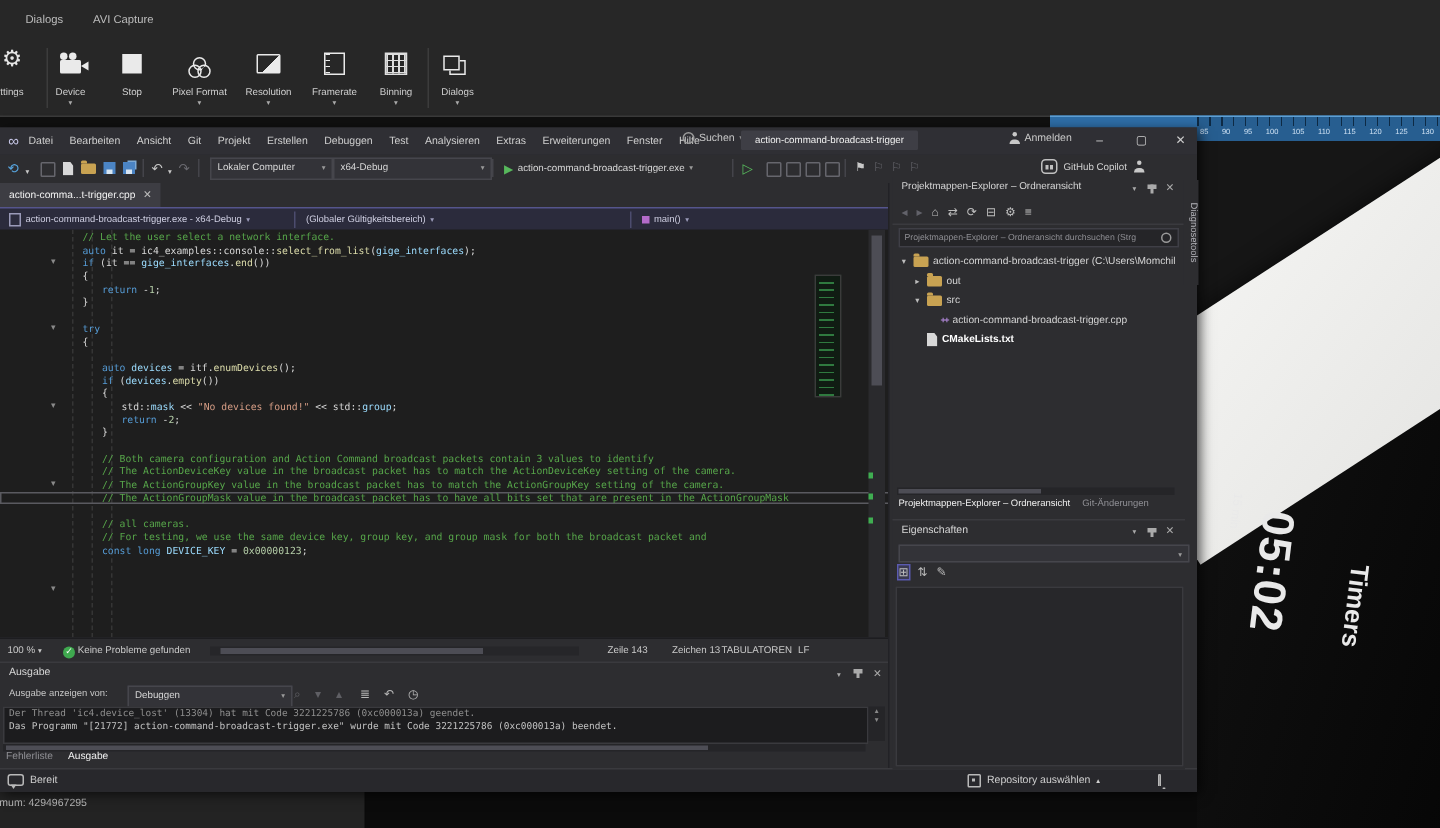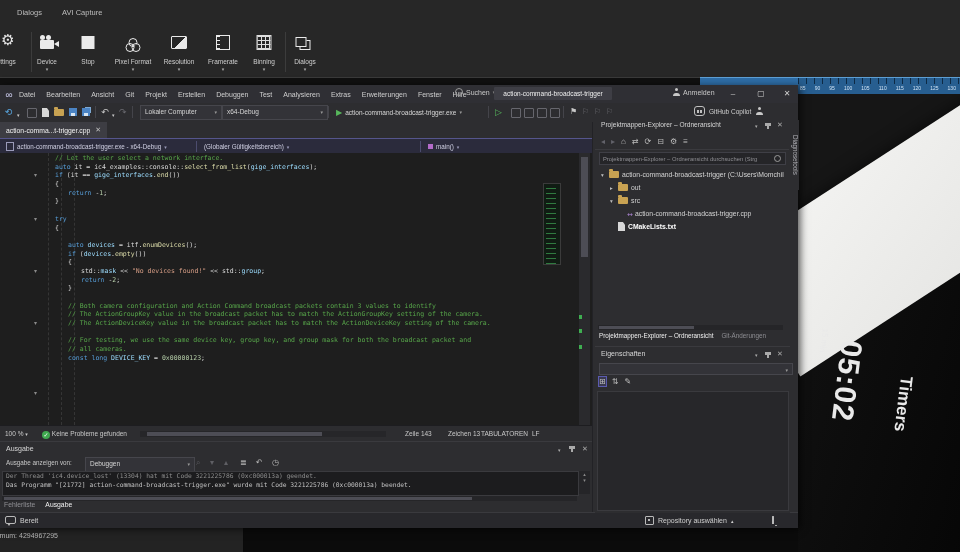--- a/index.html
+++ b/index.html
@@ -366,25 +366,26 @@
           <div class="code-line" style="padding-left: 55px;"><span class="tk-pl">{</span></div>
           <div class="code-line" style="padding-left: 68px;"></div>
           <div class="code-line" style="padding-left: 68px;"><span class="tk-kw">auto</span><span class="tk-pl"> </span><span class="tk-id">devices</span><span class="tk-pl"> = itf.</span><span class="tk-fn">enumDevices</span><span class="tk-pl">();</span></div>
           <div class="code-line" style="padding-left: 68px;"><span class="tk-kw">if</span><span class="tk-pl"> (</span><span class="tk-id">devices</span><span class="tk-pl">.</span><span class="tk-fn">empty</span><span class="tk-pl">())</span></div>
           <div class="code-line" style="padding-left: 68px;"><span class="tk-pl">{</span></div>
           <div class="code-line" style="padding-left: 81px;"><span class="tk-pl">std::</span><span class="tk-id">mask</span><span class="tk-pl"> &lt;&lt; </span><span class="tk-st">"No devices found!"</span><span class="tk-pl"> &lt;&lt; std::</span><span class="tk-id">group</span><span class="tk-pl">;</span></div>
           <div class="code-line" style="padding-left: 81px;"><span class="tk-kw">return</span><span class="tk-pl"> -</span><span class="tk-nm">2</span><span class="tk-pl">;</span></div>
           <div class="code-line" style="padding-left: 68px;"><span class="tk-pl">}</span></div>
           <div class="code-line" style="padding-left: 68px;"></div>
           <div class="code-line" style="padding-left: 68px;"><span class="tk-cm">// Both camera configuration and Action Command broadcast packets contain 3 values to identify</span></div>
+          <div class="code-line" style="padding-left: 68px;"><span class="tk-cm">// The ActionDeviceKey value in the broadcast packet has to match the ActionDeviceKey setting of the camera.</span></div>
           <div class="code-line" style="padding-left: 68px;"><span class="tk-cm">// The ActionGroupKey value in the broadcast packet has to match the ActionGroupKey setting of the camera.</span></div>
-          <div class="code-line" style="padding-left: 68px;"><span class="tk-cm">// The ActionDeviceKey value in the broadcast packet has to match the ActionDeviceKey setting of the camera.</span></div>
+          <div class="code-line cur" style="padding-left: 68px;"><span class="tk-cm">// The ActionGroupMask value in the broadcast packet has to have all bits set that are present in the ActionGroupMask</span></div>
           <div class="code-line" style="padding-left: 68px;"></div>
+          <div class="code-line" style="padding-left: 68px;"><span class="tk-cm">// all cameras.</span></div>
           <div class="code-line" style="padding-left: 68px;"><span class="tk-cm">// For testing, we use the same device key, group key, and group mask for both the broadcast packet and</span></div>
-          <div class="code-line" style="padding-left: 68px;"><span class="tk-cm">// all cameras.</span></div>
           <div class="code-line" style="padding-left: 68px;"><span class="tk-kw">const long</span><span class="tk-pl"> </span><span class="tk-id">DEVICE_KEY</span><span class="tk-pl"> = </span><span class="tk-nm">0x00000123</span><span class="tk-pl">;</span></div>
         </div>
       <div id="gutter">
           <div class="fold" style="top: 17.4px;">▾</div>
           <div class="fold" style="top: 60.9px;">▾</div>
           <div class="fold" style="top: 113.1px;">▾</div>
           <div class="fold" style="top: 165.3px;">▾</div>
           <div class="fold" style="top: 234.9px;">▾</div>
         </div>
       <div id="minimap-prev"></div>

